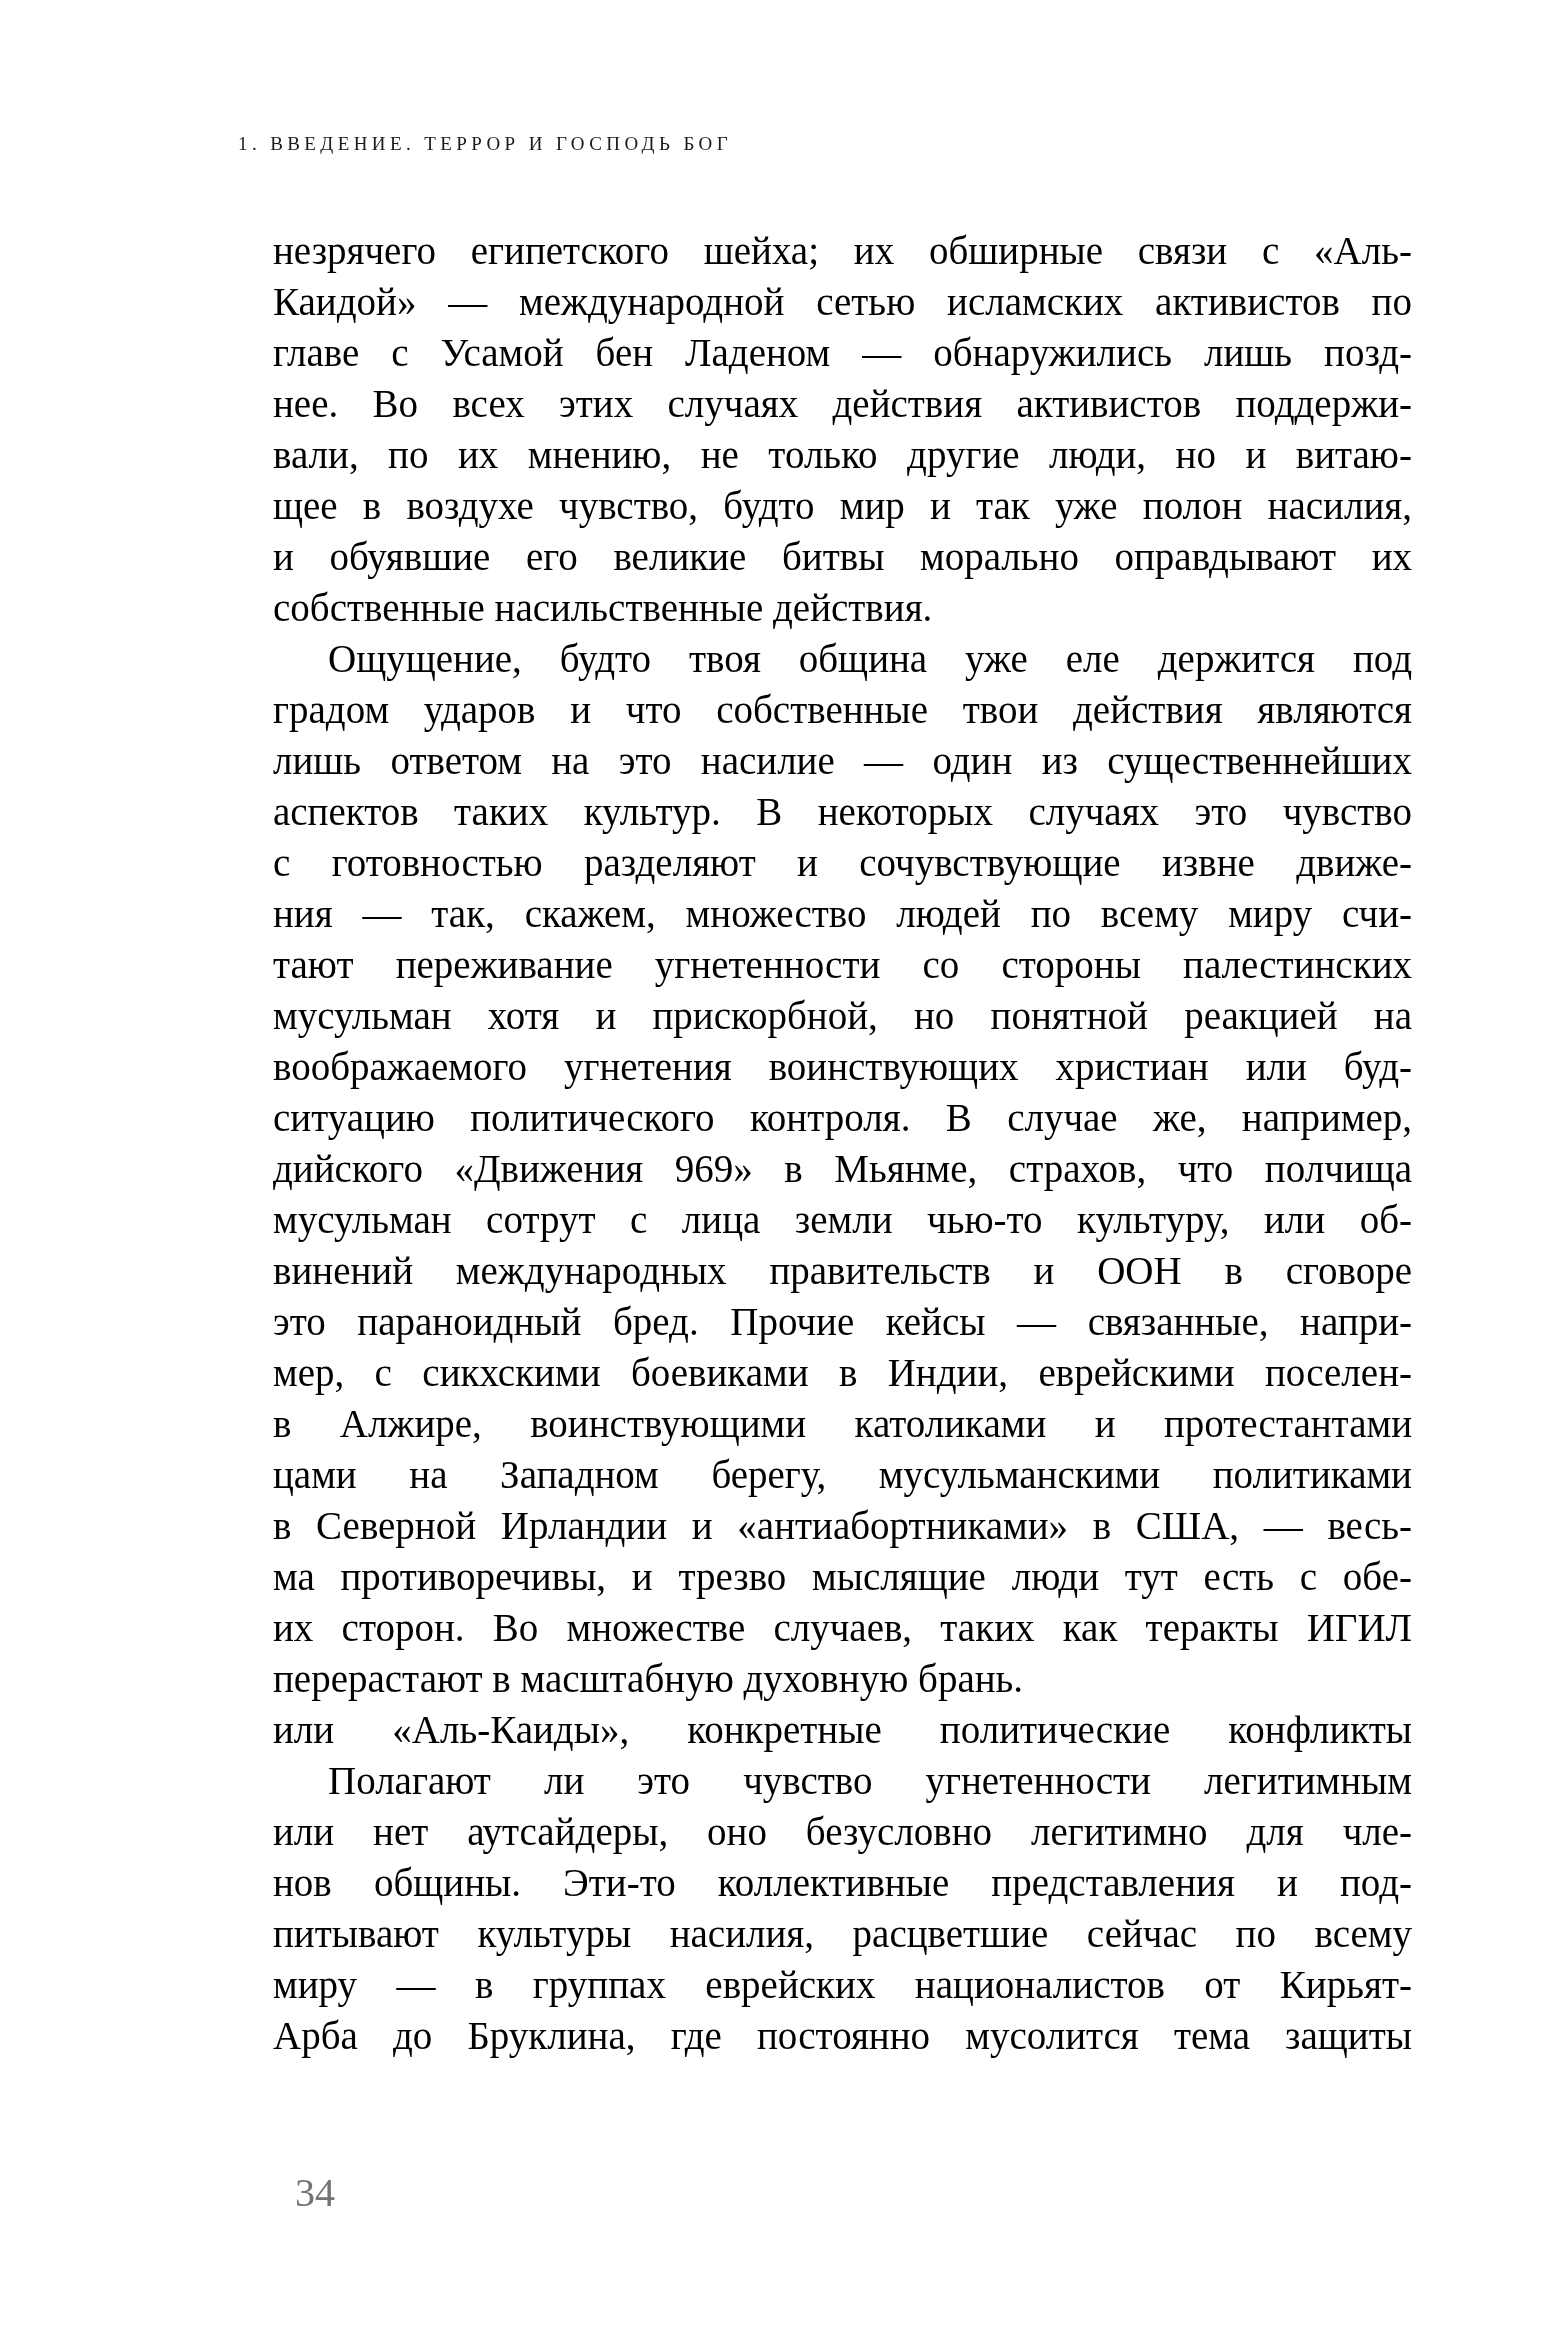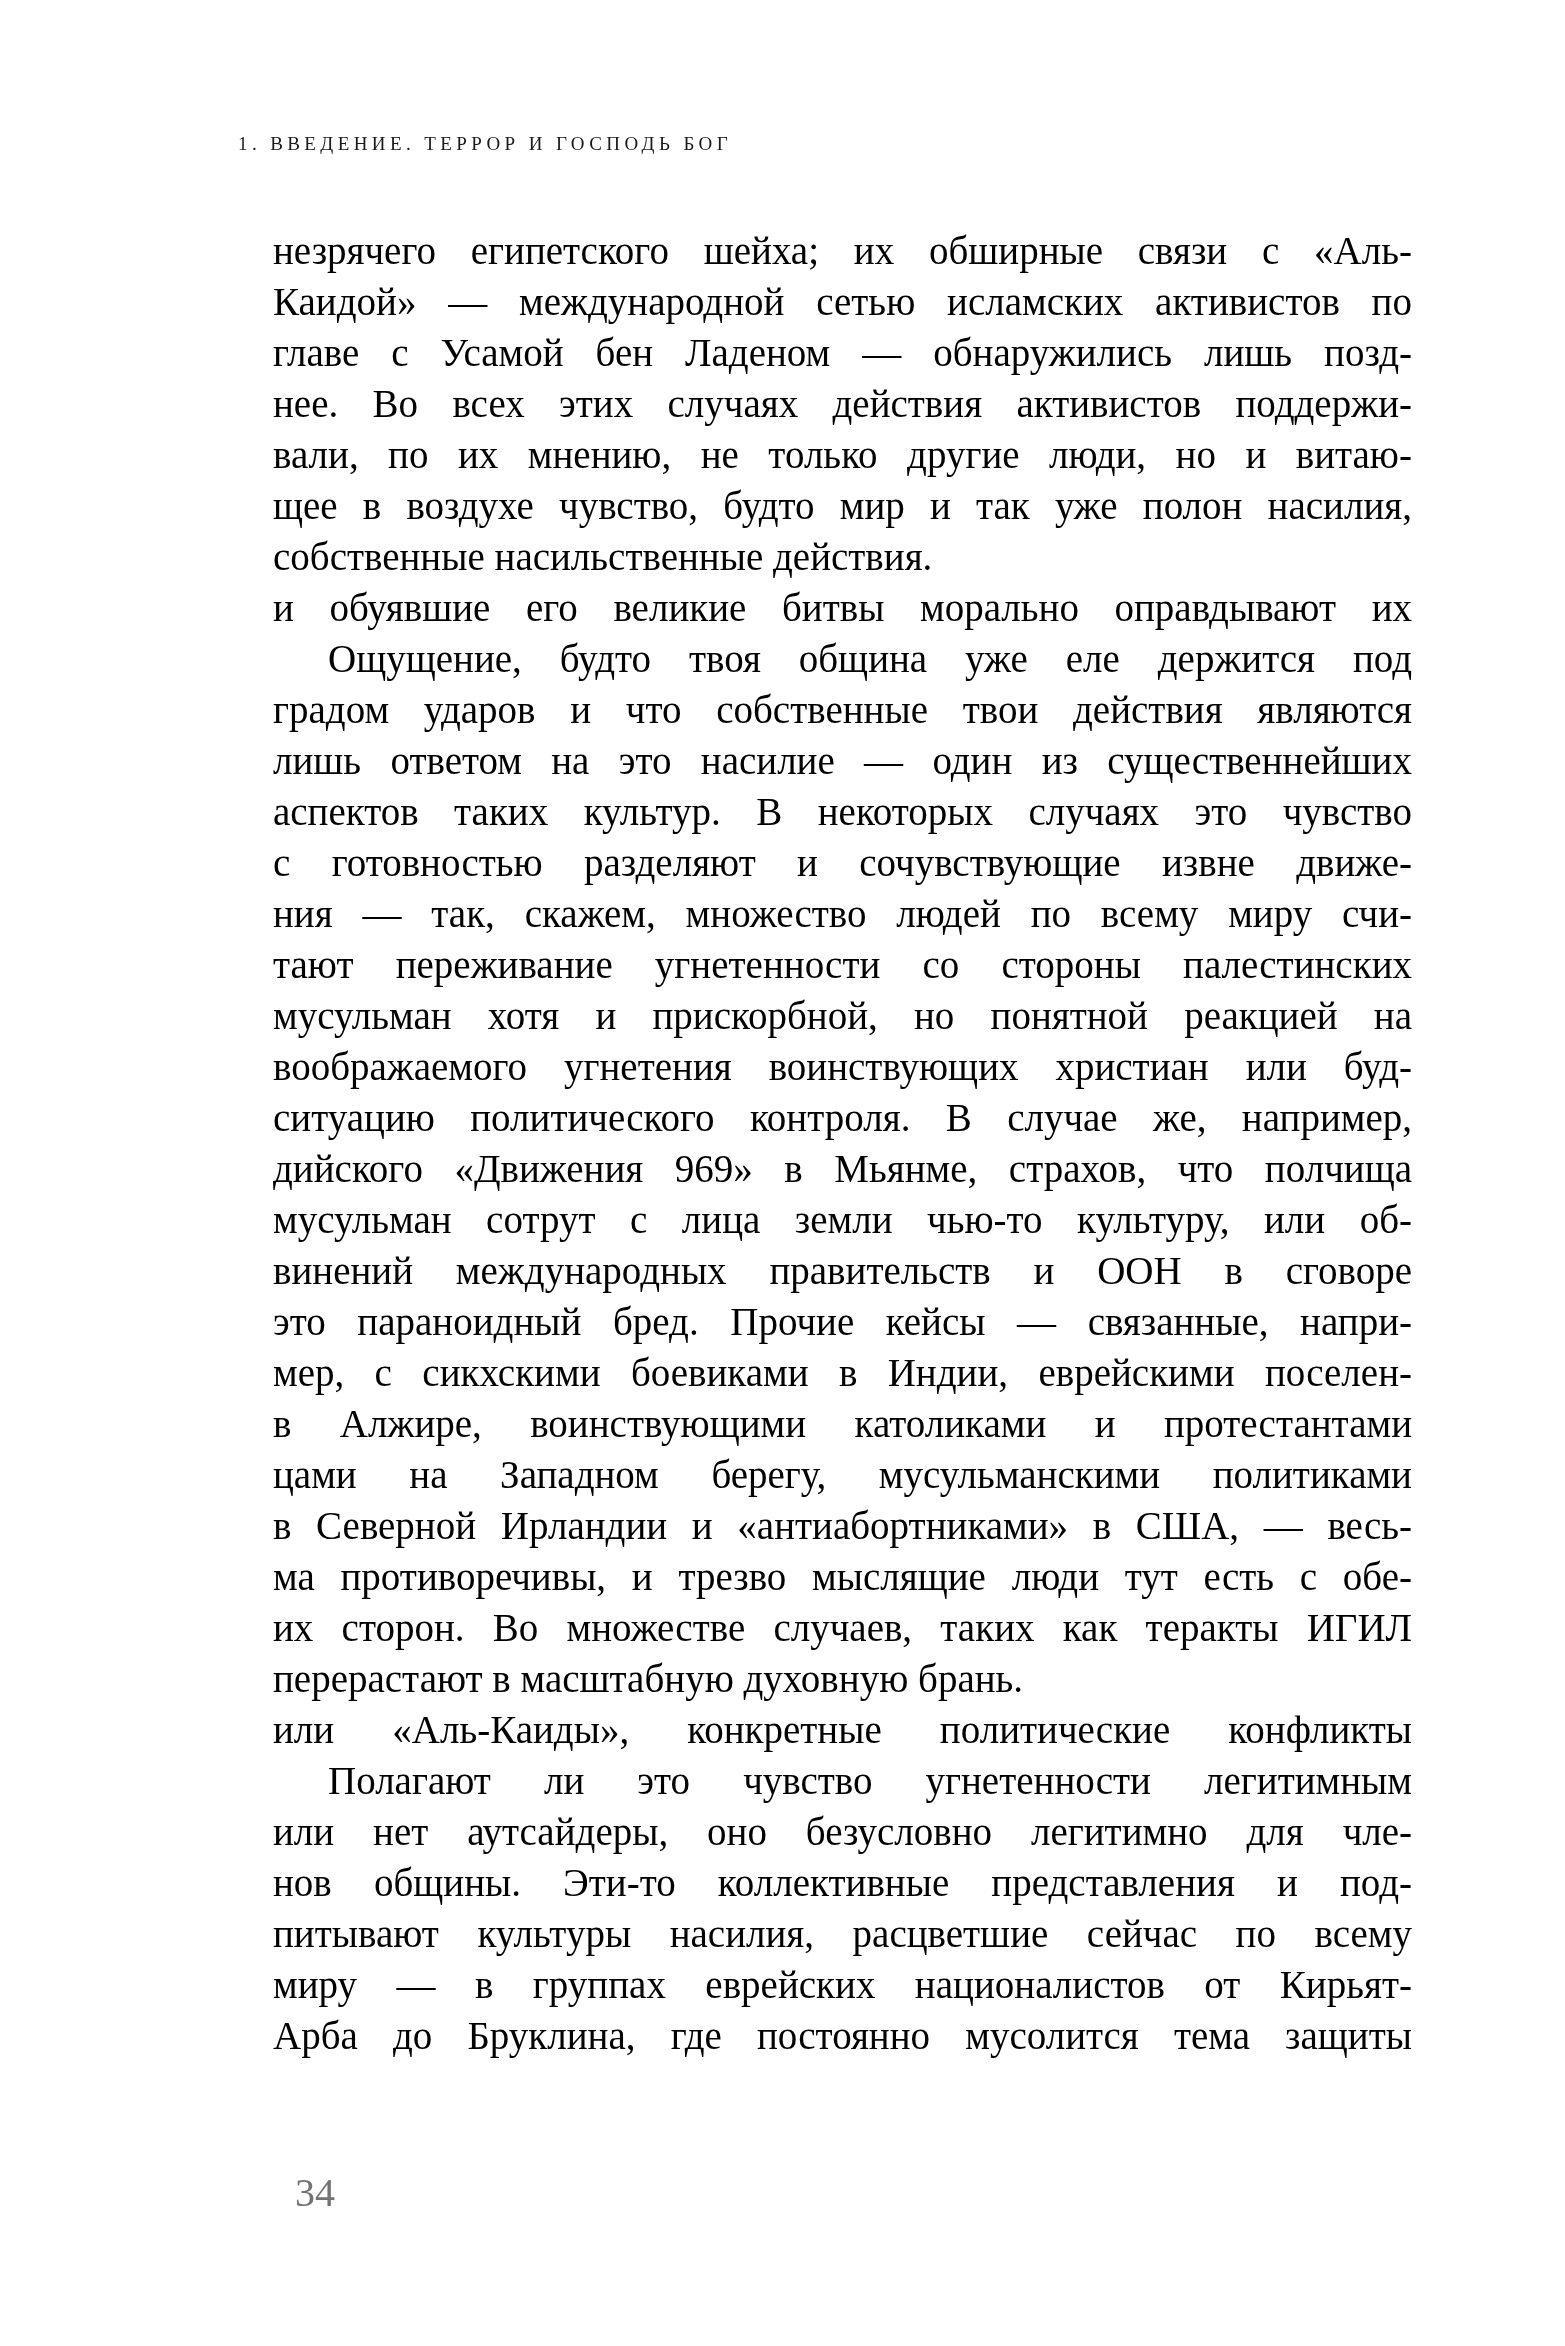--- a/index.html
+++ b/index.html
@@ -36,22 +36,22 @@
   <div class="running-head">1. ВВЕДЕНИЕ. ТЕРРОР И ГОСПОДЬ БОГ</div>
 
   <div class="body-text">
     <div class="paragraph">
       <span class="line">незрячего египетского шейха; их обширные связи с «Аль-</span>
       <span class="line">Каидой» — международной сетью исламских активистов по</span>
       <span class="line">главе с Усамой бен Ладеном — обнаружились лишь позд-</span>
       <span class="line">нее. Во всех этих случаях действия активистов поддержи-</span>
       <span class="line">вали, по их мнению, не только другие люди, но и витаю-</span>
       <span class="line">щее в воздухе чувство, будто мир и так уже полон насилия,</span>
+      <span class="line">и обуявшие его великие битвы морально оправдывают их</span>
       <span class="line last">собственные насильственные действия.</span>
-      <span class="line">и обуявшие его великие битвы морально оправдывают их</span>
     </div>
     <div class="paragraph">
       <span class="line indent">Ощущение, будто твоя община уже еле держится под</span>
       <span class="line">градом ударов и что собственные твои действия являются</span>
       <span class="line">лишь ответом на это насилие — один из существеннейших</span>
       <span class="line">аспектов таких культур. В некоторых случаях это чувство</span>
       <span class="line">с готовностью разделяют и сочувствующие извне движе-</span>
       <span class="line">ния — так, скажем, множество людей по всему миру счи-</span>
       <span class="line">тают переживание угнетенности со стороны палестинских</span>
       <span class="line">мусульман хотя и прискорбной, но понятной реакцией на</span>

